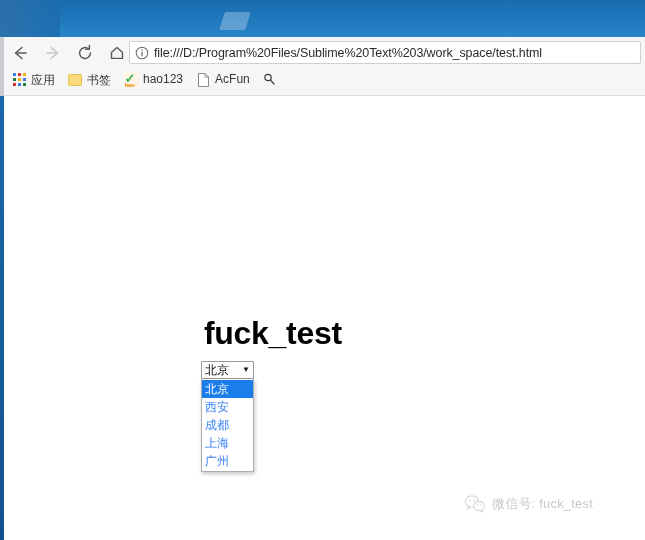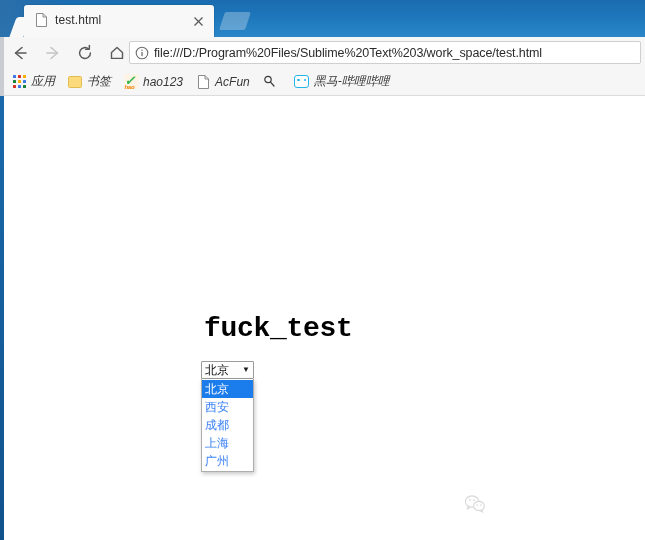--- a/index.html
+++ b/index.html
@@ -141,28 +141,27 @@
     width: 645px;
     height: 27px;
     background: #f6f6f6;
     border-bottom: 1px solid #dcdcdc;
     display: flex;
     align-items: center;
     overflow: hidden;
   }
   .bookmark {
     display: flex;
-    align-items: center;
+    align-items: flex-start;
     height: 20px;
     padding: 0 5px;
     margin-left: 2px;
     border-radius: 2px;
     white-space: nowrap;
     flex: 0 0 auto;
-    font-style: italic;
   }
   .bookmark:first-child { margin-left: 6px; }
   .bm-icon {
     width: 16px; height: 16px;
     margin-right: 4px;
     flex: 0 0 auto;
     display: flex;
     align-items: center;
     justify-content: center;
   }
@@ -240,26 +239,26 @@
     left: 4px; top: 96px;
     width: 641px;
     height: 444px;
     background: #ffffff;
     overflow: hidden;
   }
 
   #page-title {
     position: absolute;
     left: 200px; top: 198px;
-    font-size: 28px;
+    font-size: 32px;
     font-weight: bold;
     color: #000000;
     letter-spacing: -.3px;
     white-space: nowrap;
-    font-family: Liberation Mono, monospace;
+    font-family: Liberation Sans, sans-serif;
   }
 
   
   #city-select-box {
     position: absolute;
     left: 197px; top: 265px;
     width: 53px; height: 18px;
     background: #fdfdfd;
     border: 1px solid #9a9a9a;
     border-radius: 1px;
@@ -351,35 +350,20 @@
   }
 </style>
 </head>
 <body>
 
 <div id="browser-window">
 
   <div id="titlebar">
     <div id="titlebar-left-shade"></div>
 
-    <div id="tab">
-      <span id="tab-favicon">
-        <svg width="11" height="14" viewBox="0 0 11 14">
-          <path d="M0.5 0.5 H7 L10.5 4 V13.5 H0.5 Z" fill="#ffffff" stroke="#8a8a8a" stroke-width="1"></path>
-          <path d="M7 0.5 V4 H10.5" fill="none" stroke="#8a8a8a" stroke-width="1"></path>
-        </svg>
-      </span>
-      <span id="tab-title">test.html</span>
-      <span id="tab-close">
-        <svg width="13" height="13" viewBox="0 0 13 13">
-          <line x1="2.5" y1="2.5" x2="10.5" y2="10.5" stroke="#5b5b5b" stroke-width="1.3"></line>
-          <line x1="10.5" y1="2.5" x2="2.5" y2="10.5" stroke="#5b5b5b" stroke-width="1.3"></line>
-        </svg>
-      </span>
-    </div>
 
     <div id="newtab-button"></div>
   </div>
 
   <div id="toolbar">
     <div class="nav-btn" id="nav-back">
       <svg width="18" height="18" viewBox="0 0 18 18">
         <path d="M11 3.5 L4.5 9 L11 14.5" fill="none" stroke="#5a5a5a" stroke-width="1.5" stroke-linecap="round" stroke-linejoin="round"></path>
         <line x1="4.8" y1="9" x2="15" y2="9" stroke="#5a5a5a" stroke-width="1.5" stroke-linecap="round"></line>
       </svg>
@@ -462,26 +446,20 @@
 
     <div class="bookmark">
       <span class="bm-icon">
         <svg width="15" height="15" viewBox="0 0 15 15">
           <circle cx="6" cy="5.5" r="3.2" fill="none" stroke="#3a3a3a" stroke-width="1.2"></circle>
           <path d="M8.3 7.9 L12 12" fill="none" stroke="#3a3a3a" stroke-width="1.2" stroke-linecap="round"></path>
         </svg>
       </span>
     </div>
 
-    <div class="bookmark">
-      <span class="bm-icon">
-        <span class="bili-ico"></span>
-      </span>
-      <span class="bm-label">黑马-哔哩哔哩</span>
-    </div>
 
 
   </div>
 
   <div id="page">
 
     <h1 id="page-title">fuck_test</h1>
 
     <div id="city-select-box">
       <span id="city-select-value">北京</span>
@@ -502,20 +480,21 @@
           <ellipse cx="8" cy="7.5" rx="6.6" ry="5.6" fill="none" stroke="#b9b9b9" stroke-width="1.1"></ellipse>
           <path d="M4.6 12.2 L3.2 15 L6.2 13.4" fill="none" stroke="#b9b9b9" stroke-width="1.1" stroke-linejoin="round"></path>
           <circle cx="5.8" cy="6.1" r=".95" fill="#b9b9b9"></circle>
           <circle cx="10.2" cy="6.1" r=".95" fill="#b9b9b9"></circle>
           <ellipse cx="15" cy="12" rx="5.4" ry="4.6" fill="#ffffff" stroke="#b9b9b9" stroke-width="1.1"></ellipse>
           <path d="M17.6 15.9 L18.8 18.2 L16.3 16.8" fill="none" stroke="#b9b9b9" stroke-width="1.1" stroke-linejoin="round"></path>
           <circle cx="13.2" cy="11" r=".8" fill="#b9b9b9"></circle>
           <circle cx="16.8" cy="11" r=".8" fill="#b9b9b9"></circle>
         </svg>
       </span>
+      <span id="watermark-text">微信号: fuck_test</span>
     </div>
 
   </div>
 
   <div id="border-left"></div>
   <div id="border-left-top"></div>
   <div id="border-right"></div>
 
 </div>
 

